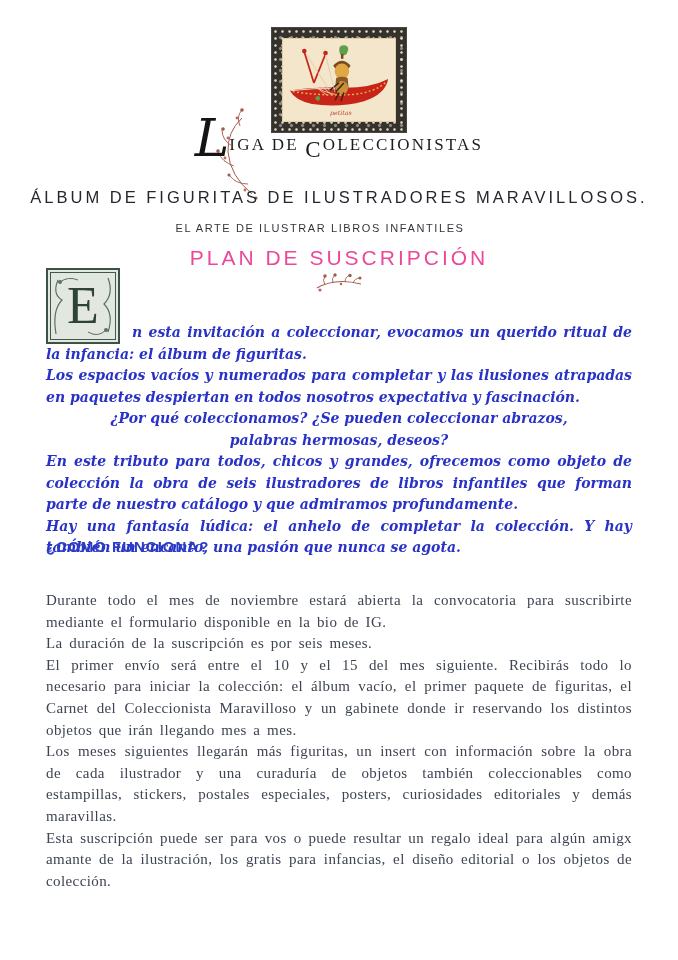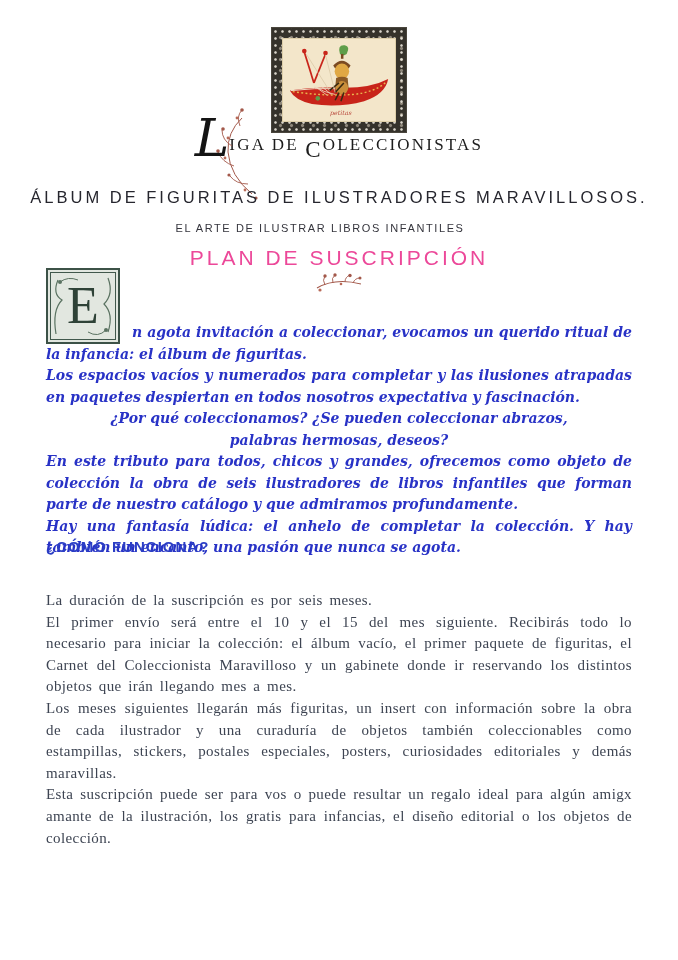--- a/index.html
+++ b/index.html
@@ -170,29 +170,30 @@
   <div class="intro">
     <div class="dropcap">
       <svg width="70" height="72" viewBox="0 0 70 72">
         <path d="M8,64 Q4,40 14,30 Q4,24 10,10 M60,8 Q66,24 56,34 Q66,44 60,62" stroke="#5a7261" stroke-width="1.2" fill="none"></path>
         <path d="M12,12 Q20,6 30,10 M40,62 Q50,68 58,60" stroke="#5a7261" stroke-width="1" fill="none"></path>
         <circle cx="12" cy="12" r="2" fill="#5a7261"></circle>
           <circle cx="58" cy="60" r="2" fill="#5a7261"></circle>
       </svg>
       <span>E</span>
     </div>
-    <p class="first">n agota invitación a coleccionar, evocamos un querido ritual de la infancia: el álbum de figuritas.</p>
+    <p class="first">n esta invitación a coleccionar, evocamos un querido ritual de la infancia: el álbum de figuritas.</p>
     <p>Los espacios vacíos y numerados para completar y las ilusiones atrapadas en paquetes despiertan en todos nosotros expectativa y fascinación.</p>
     <p class="centered">¿Por qué coleccionamos? ¿Se pueden coleccionar abrazos,</p>
     <p class="centered">palabras hermosas, deseos?</p>
     <p>En este tributo para todos, chicos y grandes, ofrecemos como objeto de colección la obra de seis ilustradores de libros infantiles que forman parte de nuestro catálogo y que admiramos profundamente.</p>
     <p>Hay una fantasía lúdica: el anhelo de completar la colección. Y hay también un encanto, una pasión que nunca se agota.</p>
   </div>
 
   <div class="how-heading">¿CÓMO FUNCIONA?</div>
   <div class="body-text">
+    <p>Durante todo el mes de noviembre estará abierta la convocatoria para suscribirte mediante el formulario disponible en la bio de IG.</p>
     <p>La duración de la suscripción es por seis meses.</p>
     <p>El primer envío será entre el 10 y el 15 del mes siguiente. Recibirás todo lo necesario para iniciar la colección: el álbum vacío, el primer paquete de figuritas, el Carnet del Coleccionista Maravilloso y un gabinete donde ir reservando los distintos objetos que irán llegando mes a mes.</p>
     <p>Los meses siguientes llegarán más figuritas, un insert con información sobre la obra de cada ilustrador y una curaduría de objetos también coleccionables como estampillas, stickers, postales especiales, posters, curiosidades editoriales y demás maravillas.</p>
     <p>Esta suscripción puede ser para vos o puede resultar un regalo ideal para algún amigx amante de la ilustración, los gratis para infancias, el diseño editorial o los objetos de colección.</p>
   </div>
 
 </div>
 
 </body></html>

